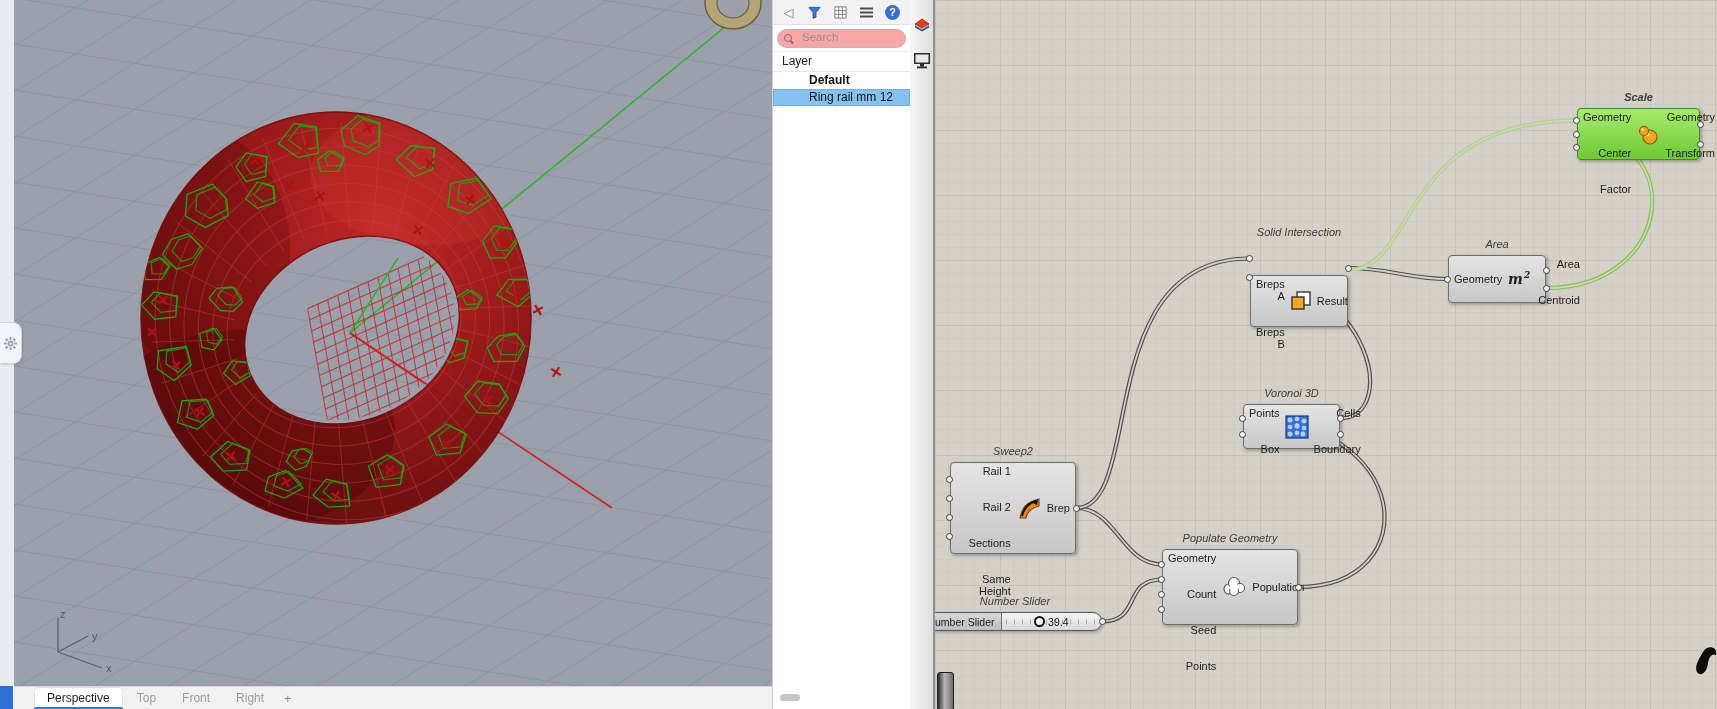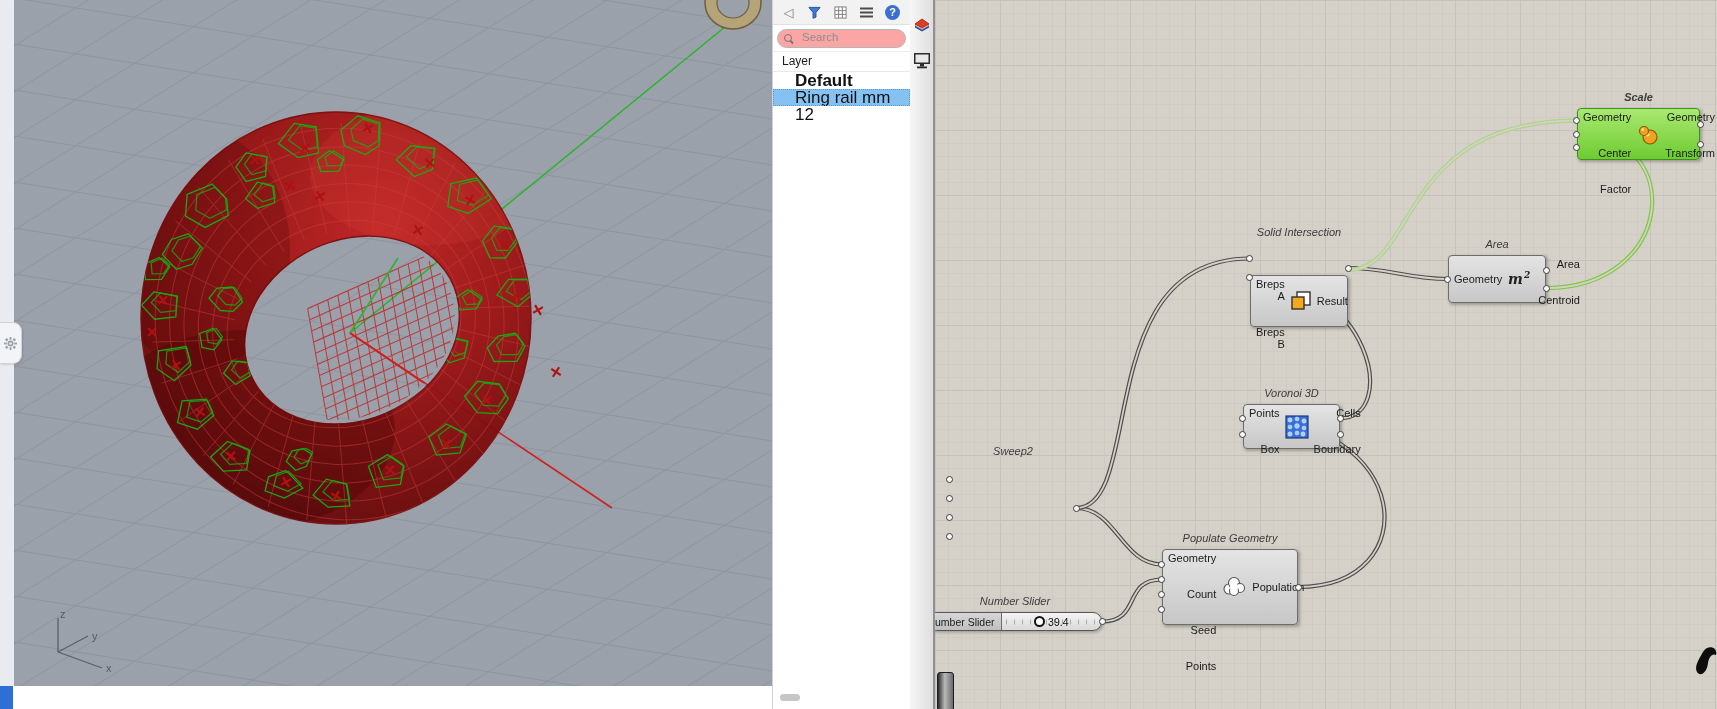--- a/index.html
+++ b/index.html
@@ -22,21 +22,21 @@
   .lp-ico{width:15px;height:15px;display:flex;align-items:center;justify-content:center;font-size:13px;color:#7d7d7d;}
   #help-icon{width:15px;height:15px;border-radius:50%;background:#3a6fd0;color:#fff;font-weight:bold;font-size:11px;display:flex;align-items:center;justify-content:center;}
   #lp-search-row{height:26px;display:flex;align-items:center;padding:0 4px;border-bottom:1px solid #ececec;}
   #lp-search{position:relative;flex:1;height:19px;border:1px solid #b6b6b6;border-radius:10px;background:#fca5a5;display:flex;align-items:flex-start;padding-left:22px;box-sizing:border-box;}
   #lp-search input{border:none;outline:none;width:100%;font-size:11.5px;color:#333;background:transparent;font-family:"Liberation Sans",sans-serif;}
   #lp-search input::placeholder{color:#8f8f8f;}
   .mag{position:absolute;left:6px;top:4px;width:8px;height:8px;}
   .mag::before{content:"";position:absolute;left:0;top:0;width:6px;height:6px;border:1.4px solid #777;border-radius:50%;}
   .mag::after{content:"";position:absolute;left:6.5px;top:6.5px;width:4px;height:1.6px;background:#777;transform:rotate(45deg);transform-origin:0 0;}
   #lp-header{height:19px;line-height:19px;padding-left:9px;font-size:12px;color:#1d1d1d;border-bottom:1px solid #e8e8e8;}
-  .lp-row{height:17px;line-height:17px;padding-left:22px;font-size:17px;color:#111;}
+  .lp-row{height:17px;line-height:17px;padding-left:36px;font-size:12px;color:#111;}
   .lp-row.bold{font-weight:bold;}
   .lp-row.selected{background:#85c2f2;outline:1px dotted #5a9bd0;outline-offset:-1px;}
   #lp-pill{position:absolute;left:7px;top:694px;width:20px;height:7px;border-radius:4px;background:#c6c6c6;}
   
   #side-strip{position:absolute;left:910px;top:0;width:25px;height:709px;background:linear-gradient(90deg,#f6f6f6,#dedede);border-right:2px solid #8f9094;box-sizing:border-box;}
   .strip-ico{position:absolute;left:3px;width:18px;height:18px;}
   
   #gh-canvas{position:absolute;left:935px;top:0;width:782px;height:709px;background-color:#d5d1c8;
     background-image:
       linear-gradient(#c6c2b9 1px,transparent 1px),
@@ -397,20 +397,27 @@
           <line x1="58" y1="652" x2="102" y2="668"></line>
         </g>
         <g font-size="11" fill="#555b63" font-family="Liberation Sans,sans-serif">
           <text x="60" y="618">z</text>
           <text x="92" y="640">y</text>
           <text x="106" y="672">x</text>
         </g>
       </svg>
     </div>
 
+  <div id="vtabs">
+    <div class="vtab active">Perspective</div>
+    <div class="vtab">Top</div>
+    <div class="vtab">Front</div>
+    <div class="vtab">Right</div>
+    <div class="vtab-add">+</div>
+  </div>
 
   <div id="layers-panel">
     <div id="lp-toolbar">
       <div class="lp-ico">◁</div>
       <div class="lp-ico">
         <svg width="13" height="13" viewBox="0 0 14 14">
             <path d="M1,1.5 H13 L8.6,7 V12 L5.4,13.2 V7 Z" fill="#3f7bd8" stroke="#27509c" stroke-width="1"></path>
           </svg>
       </div>
       <div class="lp-ico">
@@ -564,20 +571,38 @@
         <div class="gh-col out">
           <div>Cells</div>
           <div>Boundary</div>
         </div>
       </div>
       <div class="sock" style="left: 304px; top: 414.75px;"></div>
       <div class="sock" style="left: 304px; top: 431.25px;"></div>
       <div class="sock" style="left: 402px; top: 414.75px;"></div>
       <div class="sock" style="left: 402px; top: 431.25px;"></div>
       <div class="gh-title" style="left: 356.5px; top: 387px;">Voronoi 3D</div>
+      <div class="gh-node" style="left: 15px; top: 462px; width: 126px; height: 92px;">
+        <div class="gh-col in">
+          <div>Rail 1</div>
+          <div>Rail 2</div>
+          <div>Sections</div>
+          <div>Same Height</div>
+        </div>
+        <div class="gh-icon">
+          <svg width="26" height="26" viewBox="0 0 26 26">
+            <path d="M4,23 C6,12 11,7 23,4 L23,11 C15,13 11,17 10,23 Z" fill="#e8821e" stroke="#7a4a10" stroke-width="1.2"></path>
+            <path d="M6,21 C8,13 13,8 20,6" fill="none" stroke="#111" stroke-width="2"></path>
+            <polygon points="22,4 17,8 21,10" fill="#111"></polygon>
+          </svg>
+        </div>
+        <div class="gh-col out">
+          <div>Brep</div>
+        </div>
+      </div>
       <div class="sock" style="left: 11px; top: 476px;"></div>
       <div class="sock" style="left: 11px; top: 495px;"></div>
       <div class="sock" style="left: 11px; top: 514px;"></div>
       <div class="sock" style="left: 11px; top: 533px;"></div>
       <div class="sock" style="left: 138px; top: 504.5px;"></div>
       <div class="gh-title" style="left: 78px; top: 445px; text-align: center;">Sweep2</div>
       <div class="gh-node" style="left: 227px; top: 549px; width: 136px; height: 76px;">
         <div class="gh-col in">
           <div>Geometry</div>
           <div>Count</div>

